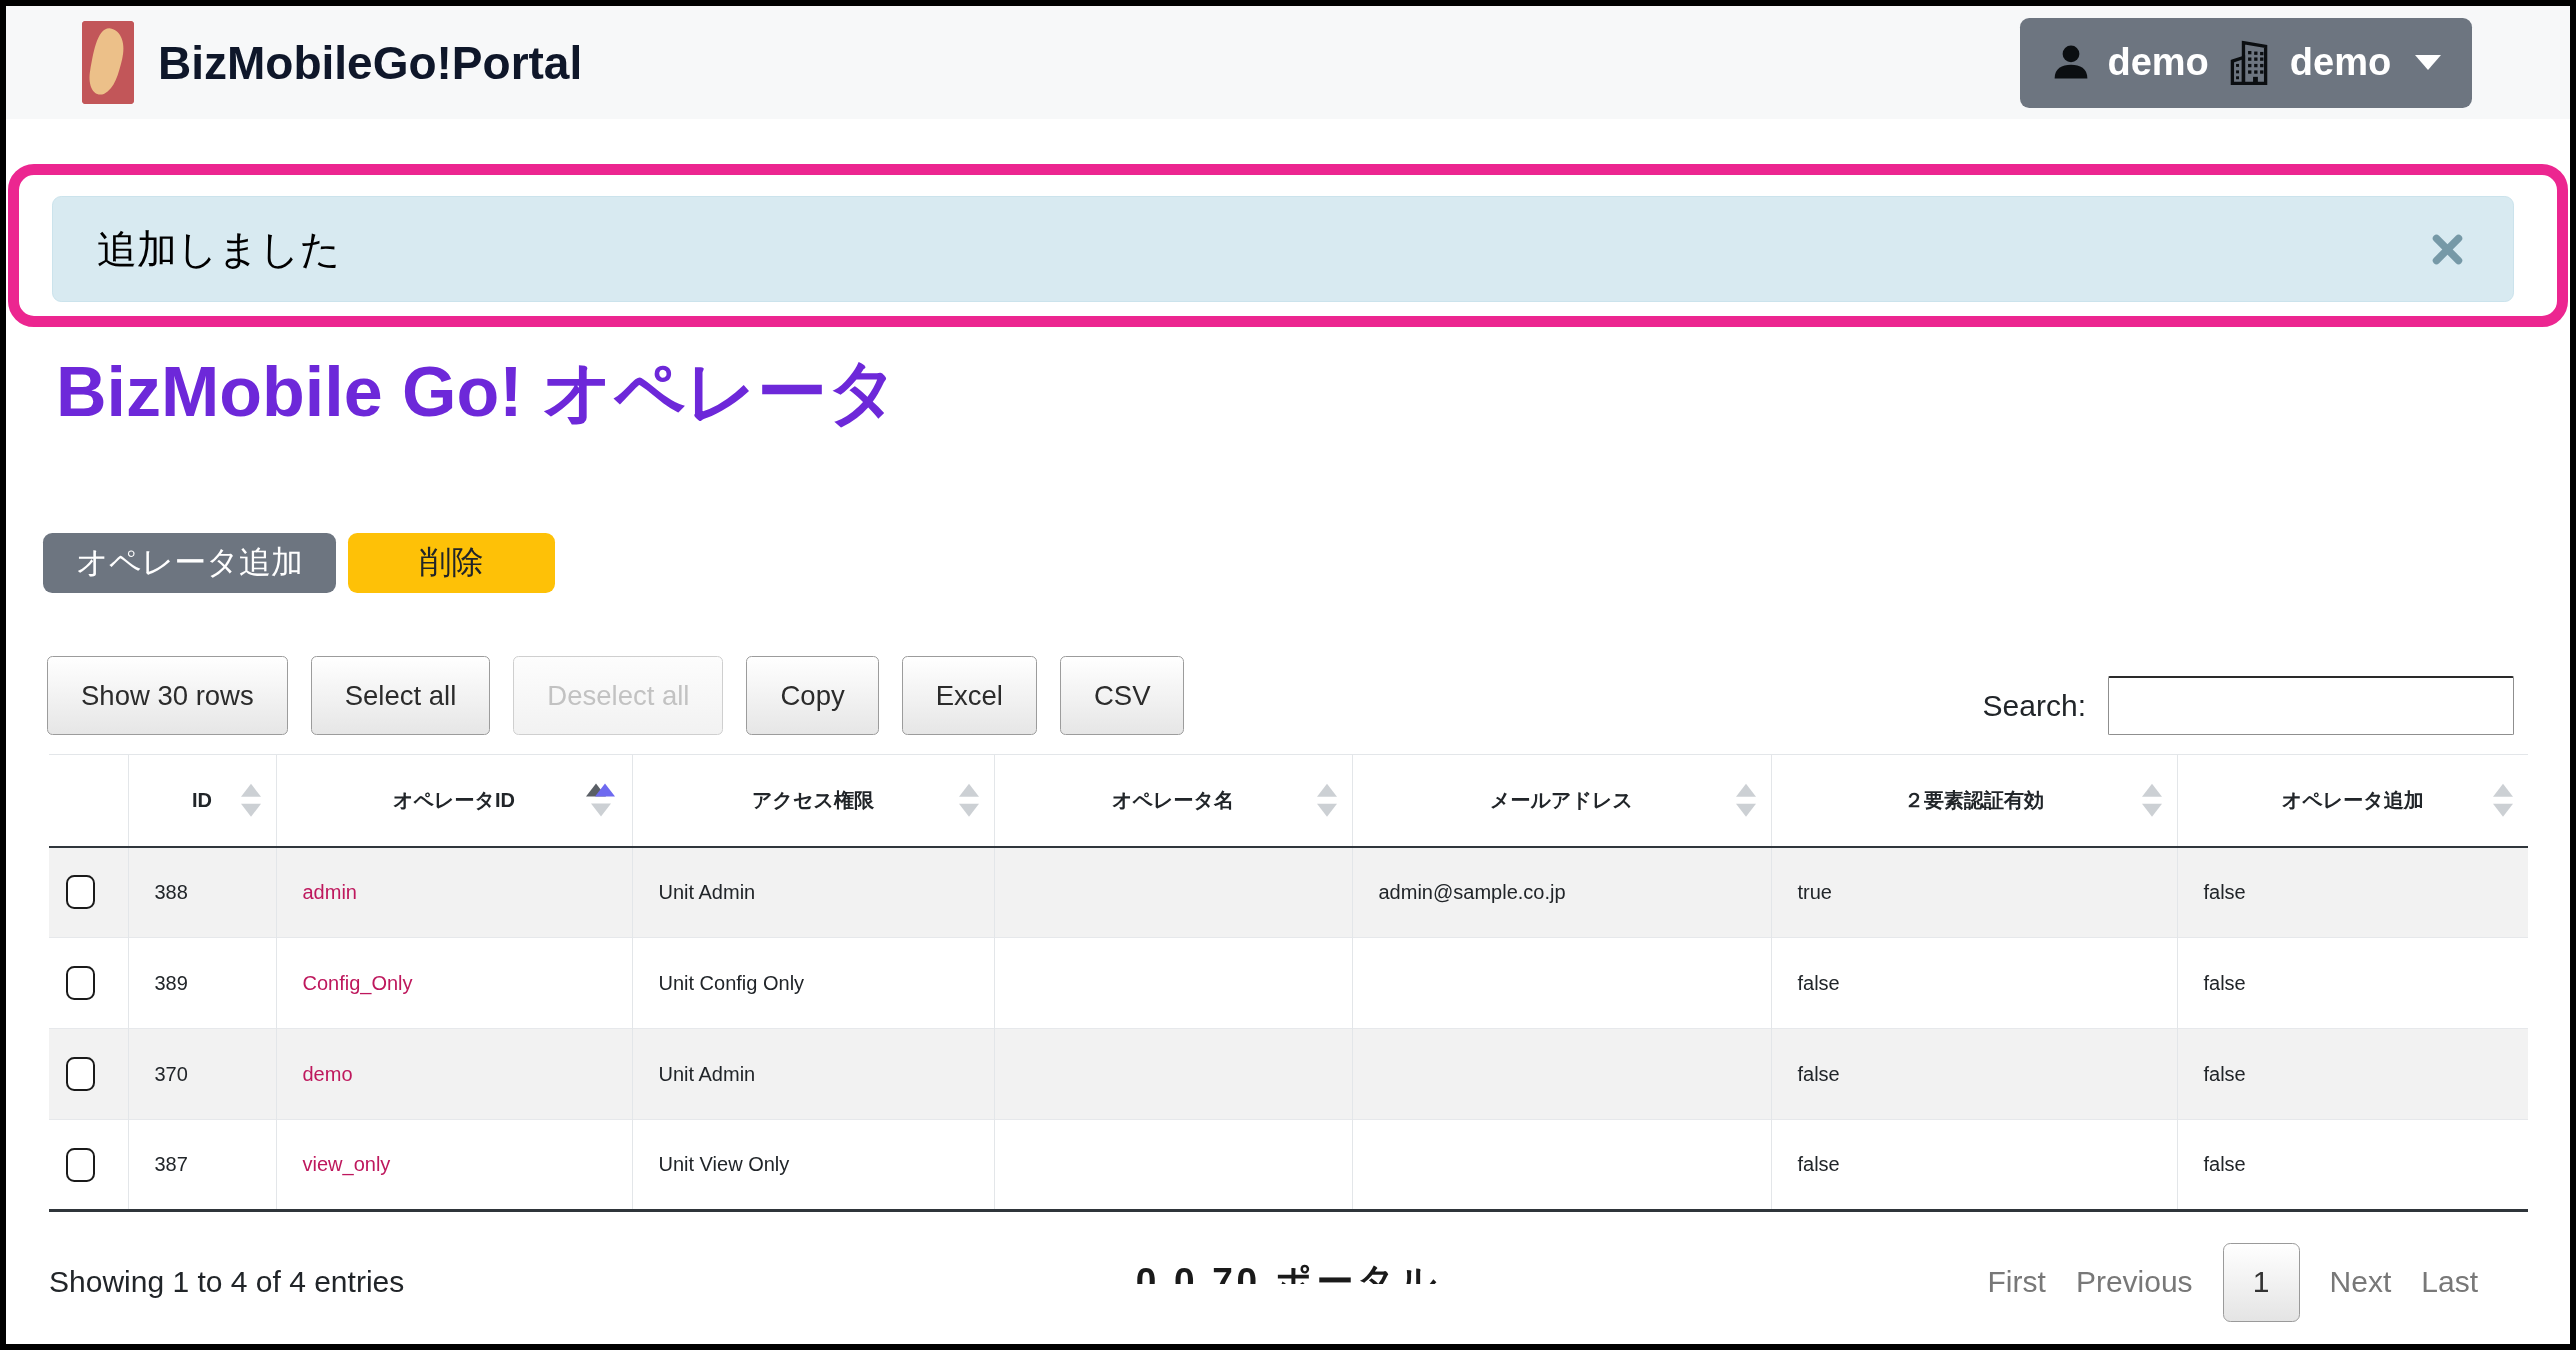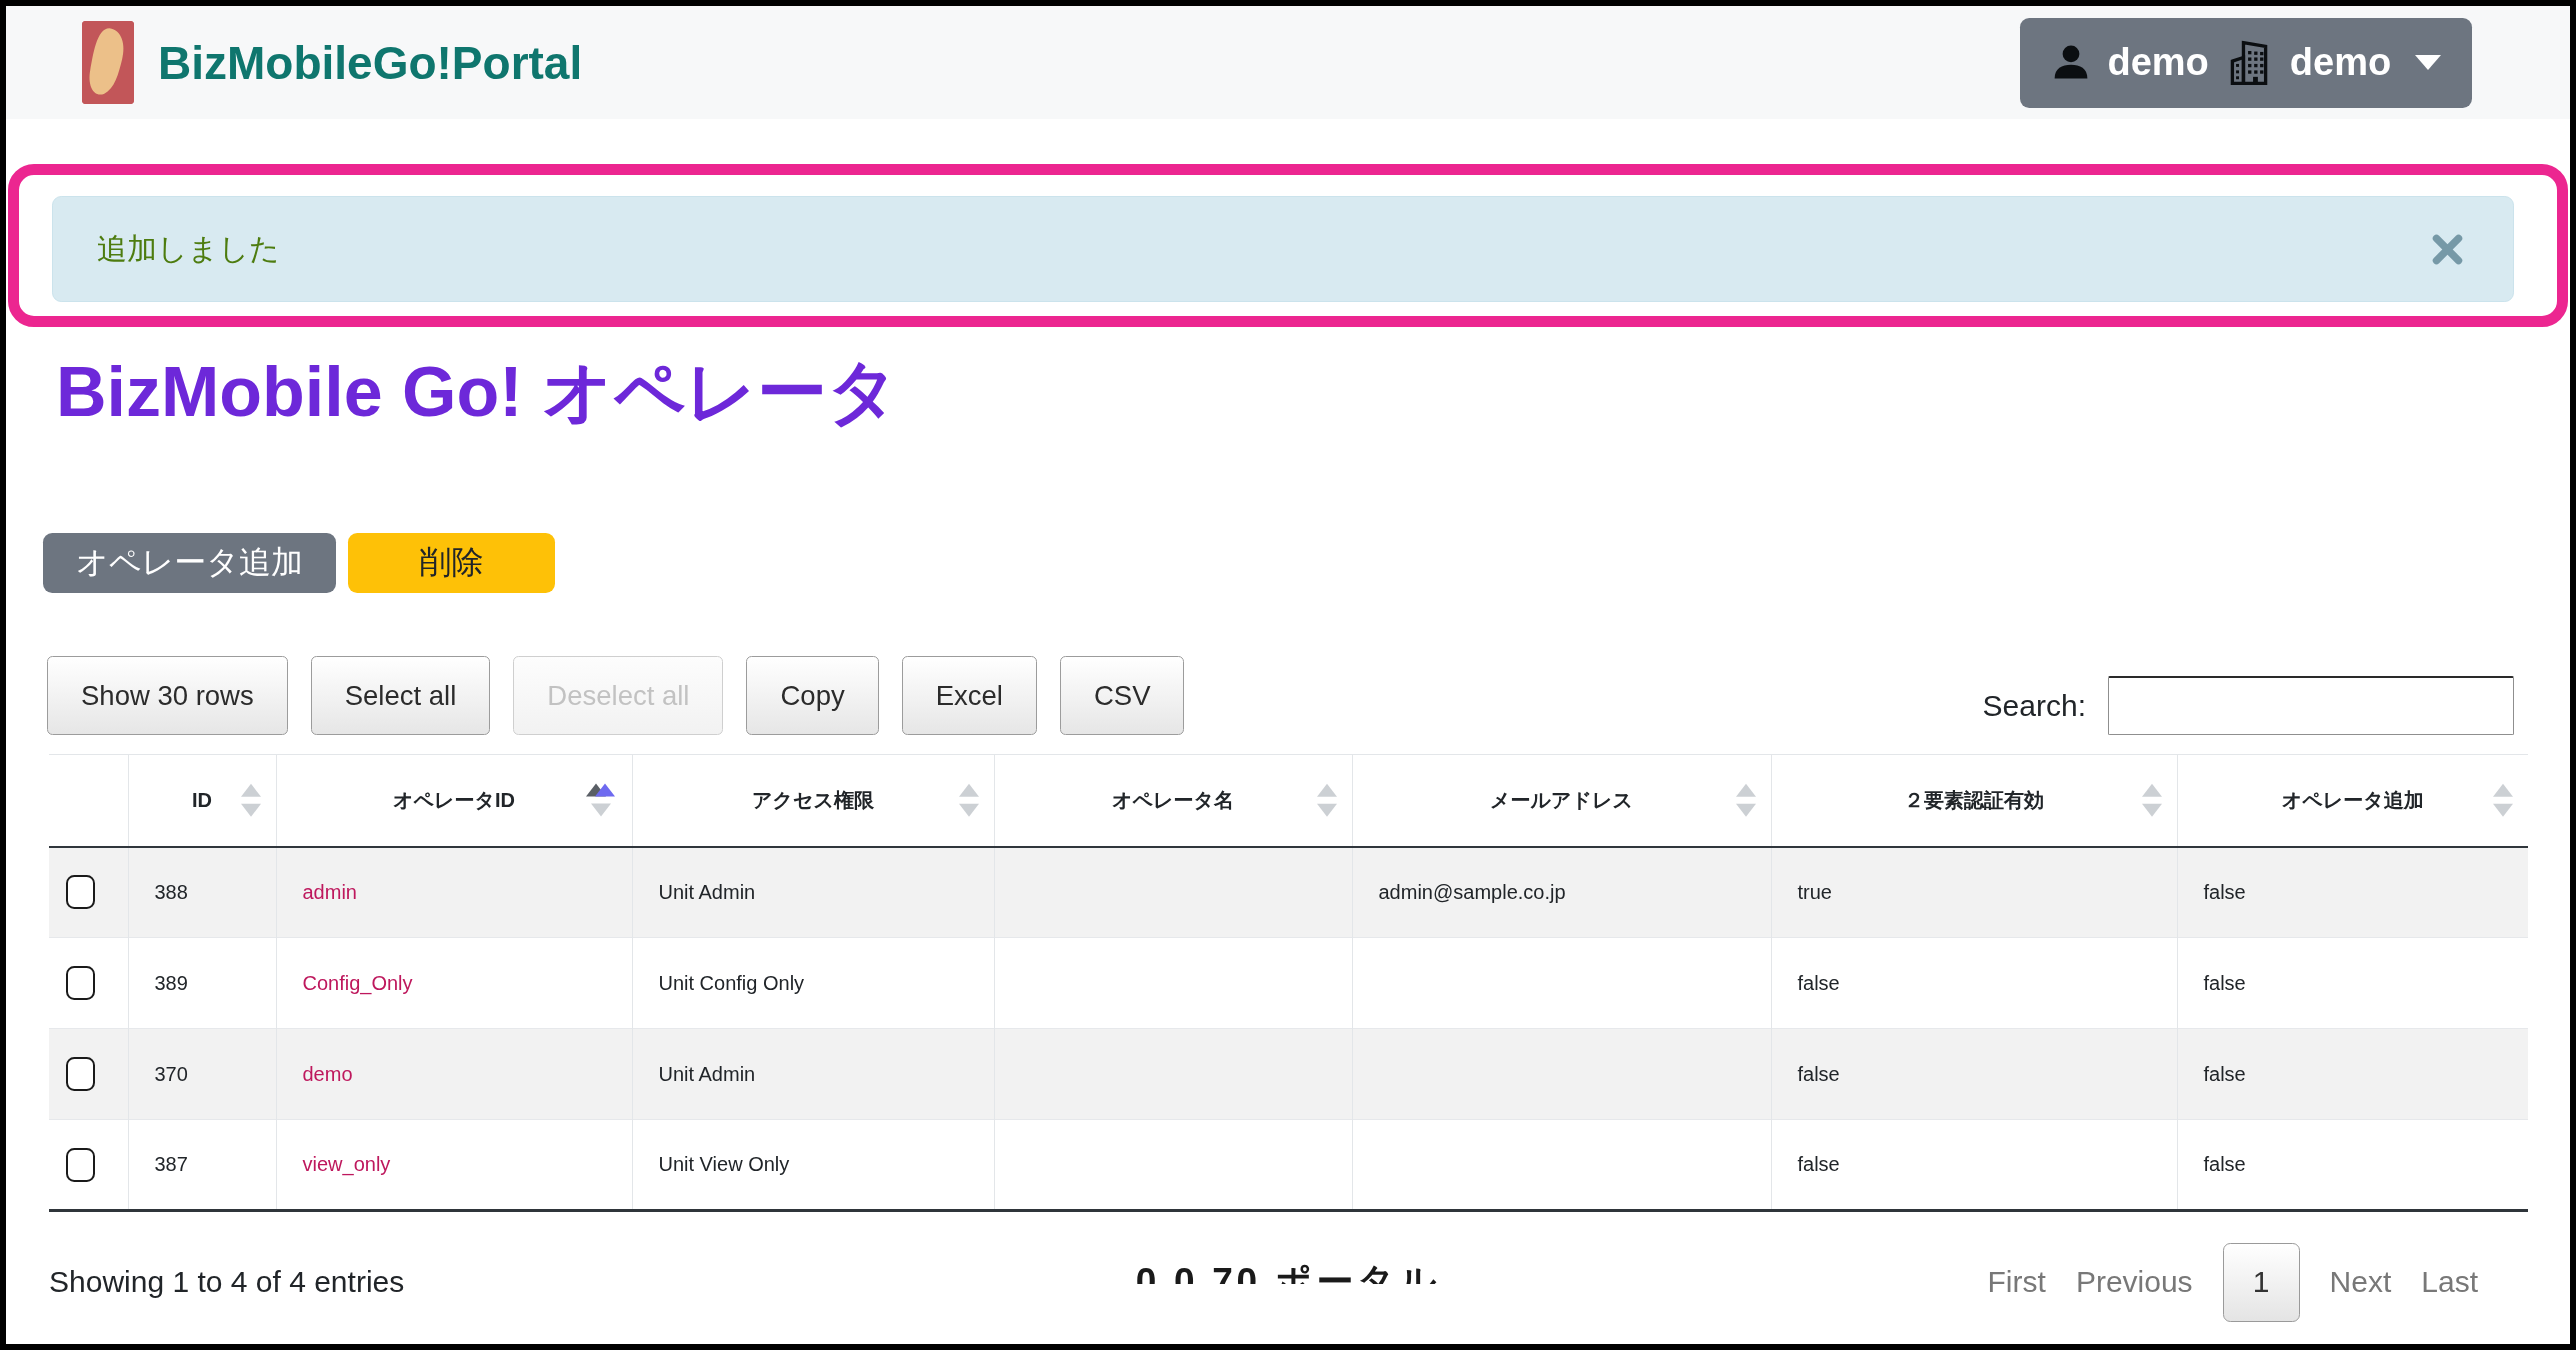--- a/index.html
+++ b/index.html
@@ -8,39 +8,39 @@
 
   .frame { position:relative; width:2576px; height:1350px; border:6.4px solid #000;
            background:#fff; overflow:hidden; }
 
   
   .topbar { position:absolute; top:0; left:0; right:0; height:113px; background:#f7f8f9;
             display:flex; align-items:center; justify-content:space-between; padding:0 98px 0 76px; }
   .brand { display:flex; align-items:center; gap:24px; }
   .logo { width:52px; height:83px; background:#c25659; border-radius:3.7px; position:relative; overflow:hidden; }
   .logo svg { position:absolute; inset:0; }
-  .brand-title { font-size:46px; font-weight:600; color:#0f766e; letter-spacing:0; }
+  .brand-title { font-size:46px; font-weight:600; color:#0f172a; letter-spacing:0; }
 
   .user-btn { display:flex; align-items:center; gap:16.5px; height:90px; padding:0 31px;
               background:#6d7580; border:none; border-radius:9.2px; cursor:pointer;
               color:#fff; font-family:inherit; }
   .user-btn .u-label { font-size:38px; font-weight:600; color:#fff; }
   .user-btn .icon { display:flex; align-items:center; }
   .caret { width:0; height:0; border-left:13px solid transparent; border-right:13px solid transparent;
            border-top:15.6px solid #fff; margin-left:7.3px; }
 
   
   .annotation { position:absolute; top:158px; left:1.8px; width:2560px; height:163px;
                 border:11px solid #ec2690; border-radius:26px; pointer-events:none; z-index:5; }
 
   
   .alert { position:absolute; top:190px; left:46px; width:2462px; height:106px;
            background:#d8eaf1; border:1.8px solid #cbe3ec; border-radius:9.2px;
            display:flex; align-items:center; justify-content:space-between; padding:0 48px 0 44px; }
-  .alert-msg { font-size:30px; color:#4d7c0f; }
+  .alert-msg { font-size:40px; color:#000000; }
   .alert-close { background:none; border:none; cursor:pointer; display:flex; align-items:center; }
 
   
   .page-title { position:absolute; top:340px; left:50px; font-size:70px; font-weight:600; color:#6d28d9; }
 
   
   .actions { position:absolute; top:527px; left:37px; display:flex; gap:12px; }
   .btn { height:60px; border:none; border-radius:9.2px; font-family:inherit; font-size:32px; cursor:pointer; }
   .btn-gray { background:#6d7580; color:#fff; padding:0 33px; }
   .btn-yellow { background:#fec107; color:#212529; width:207px; }

